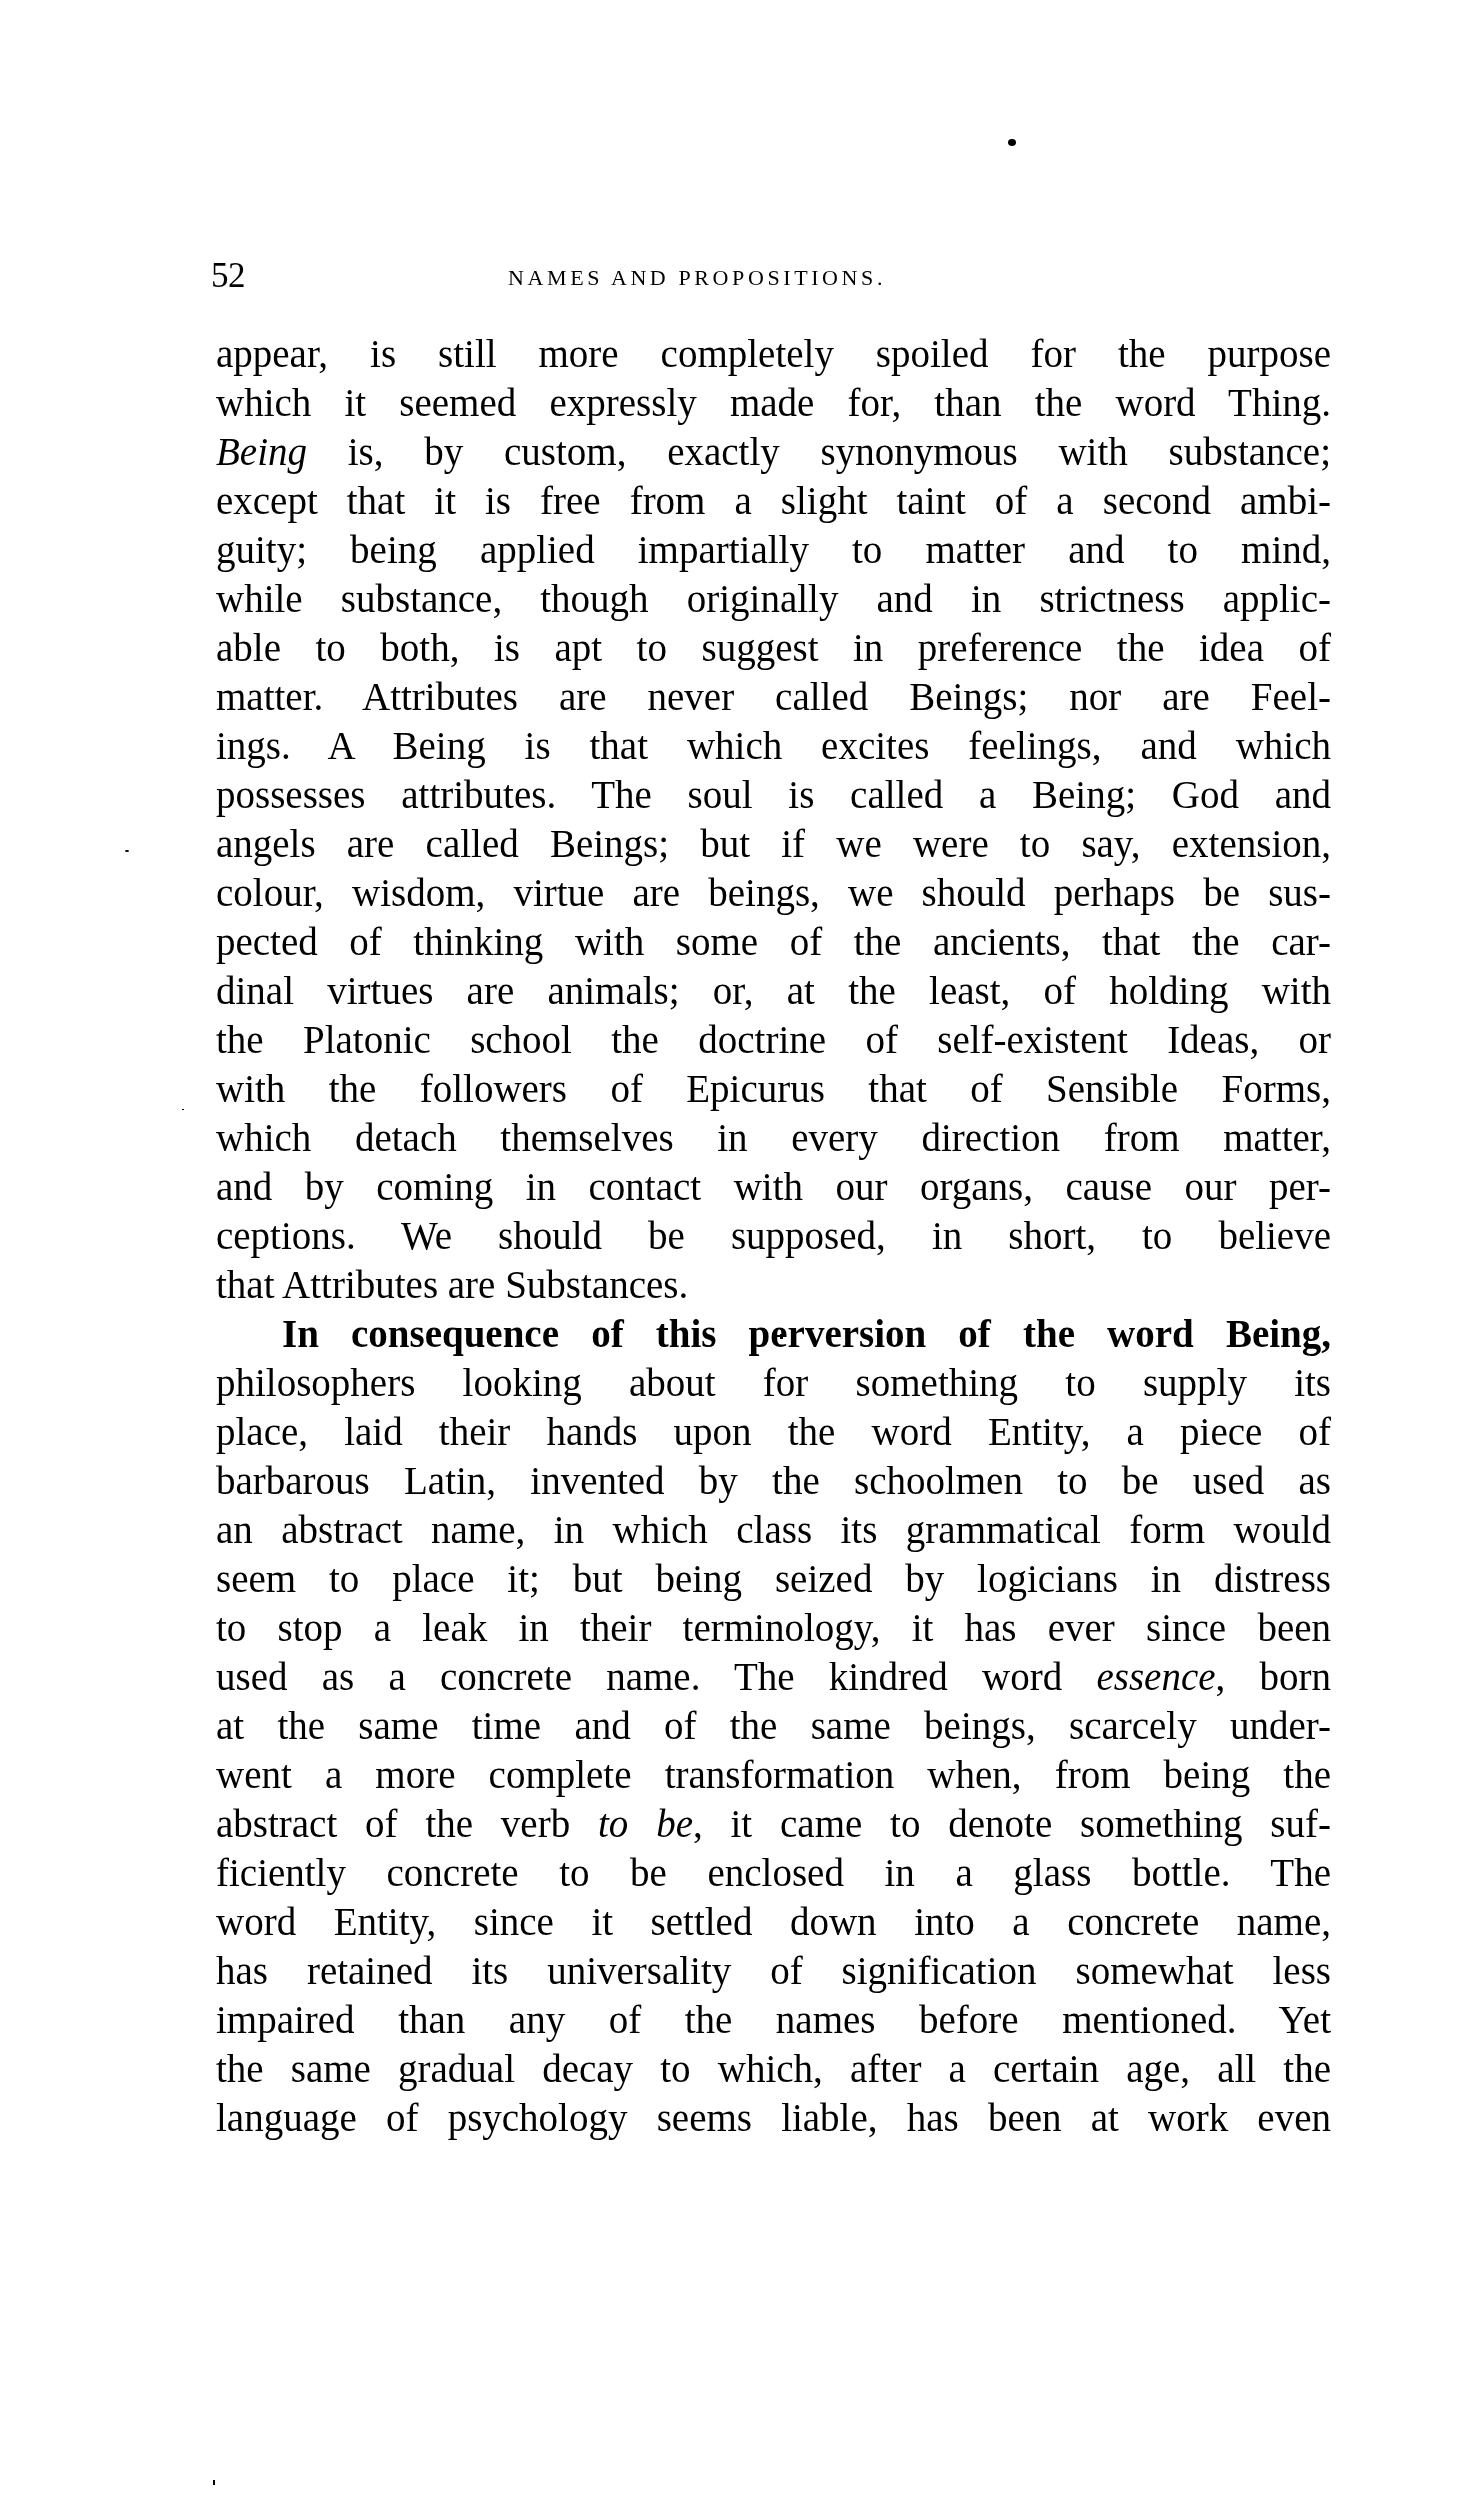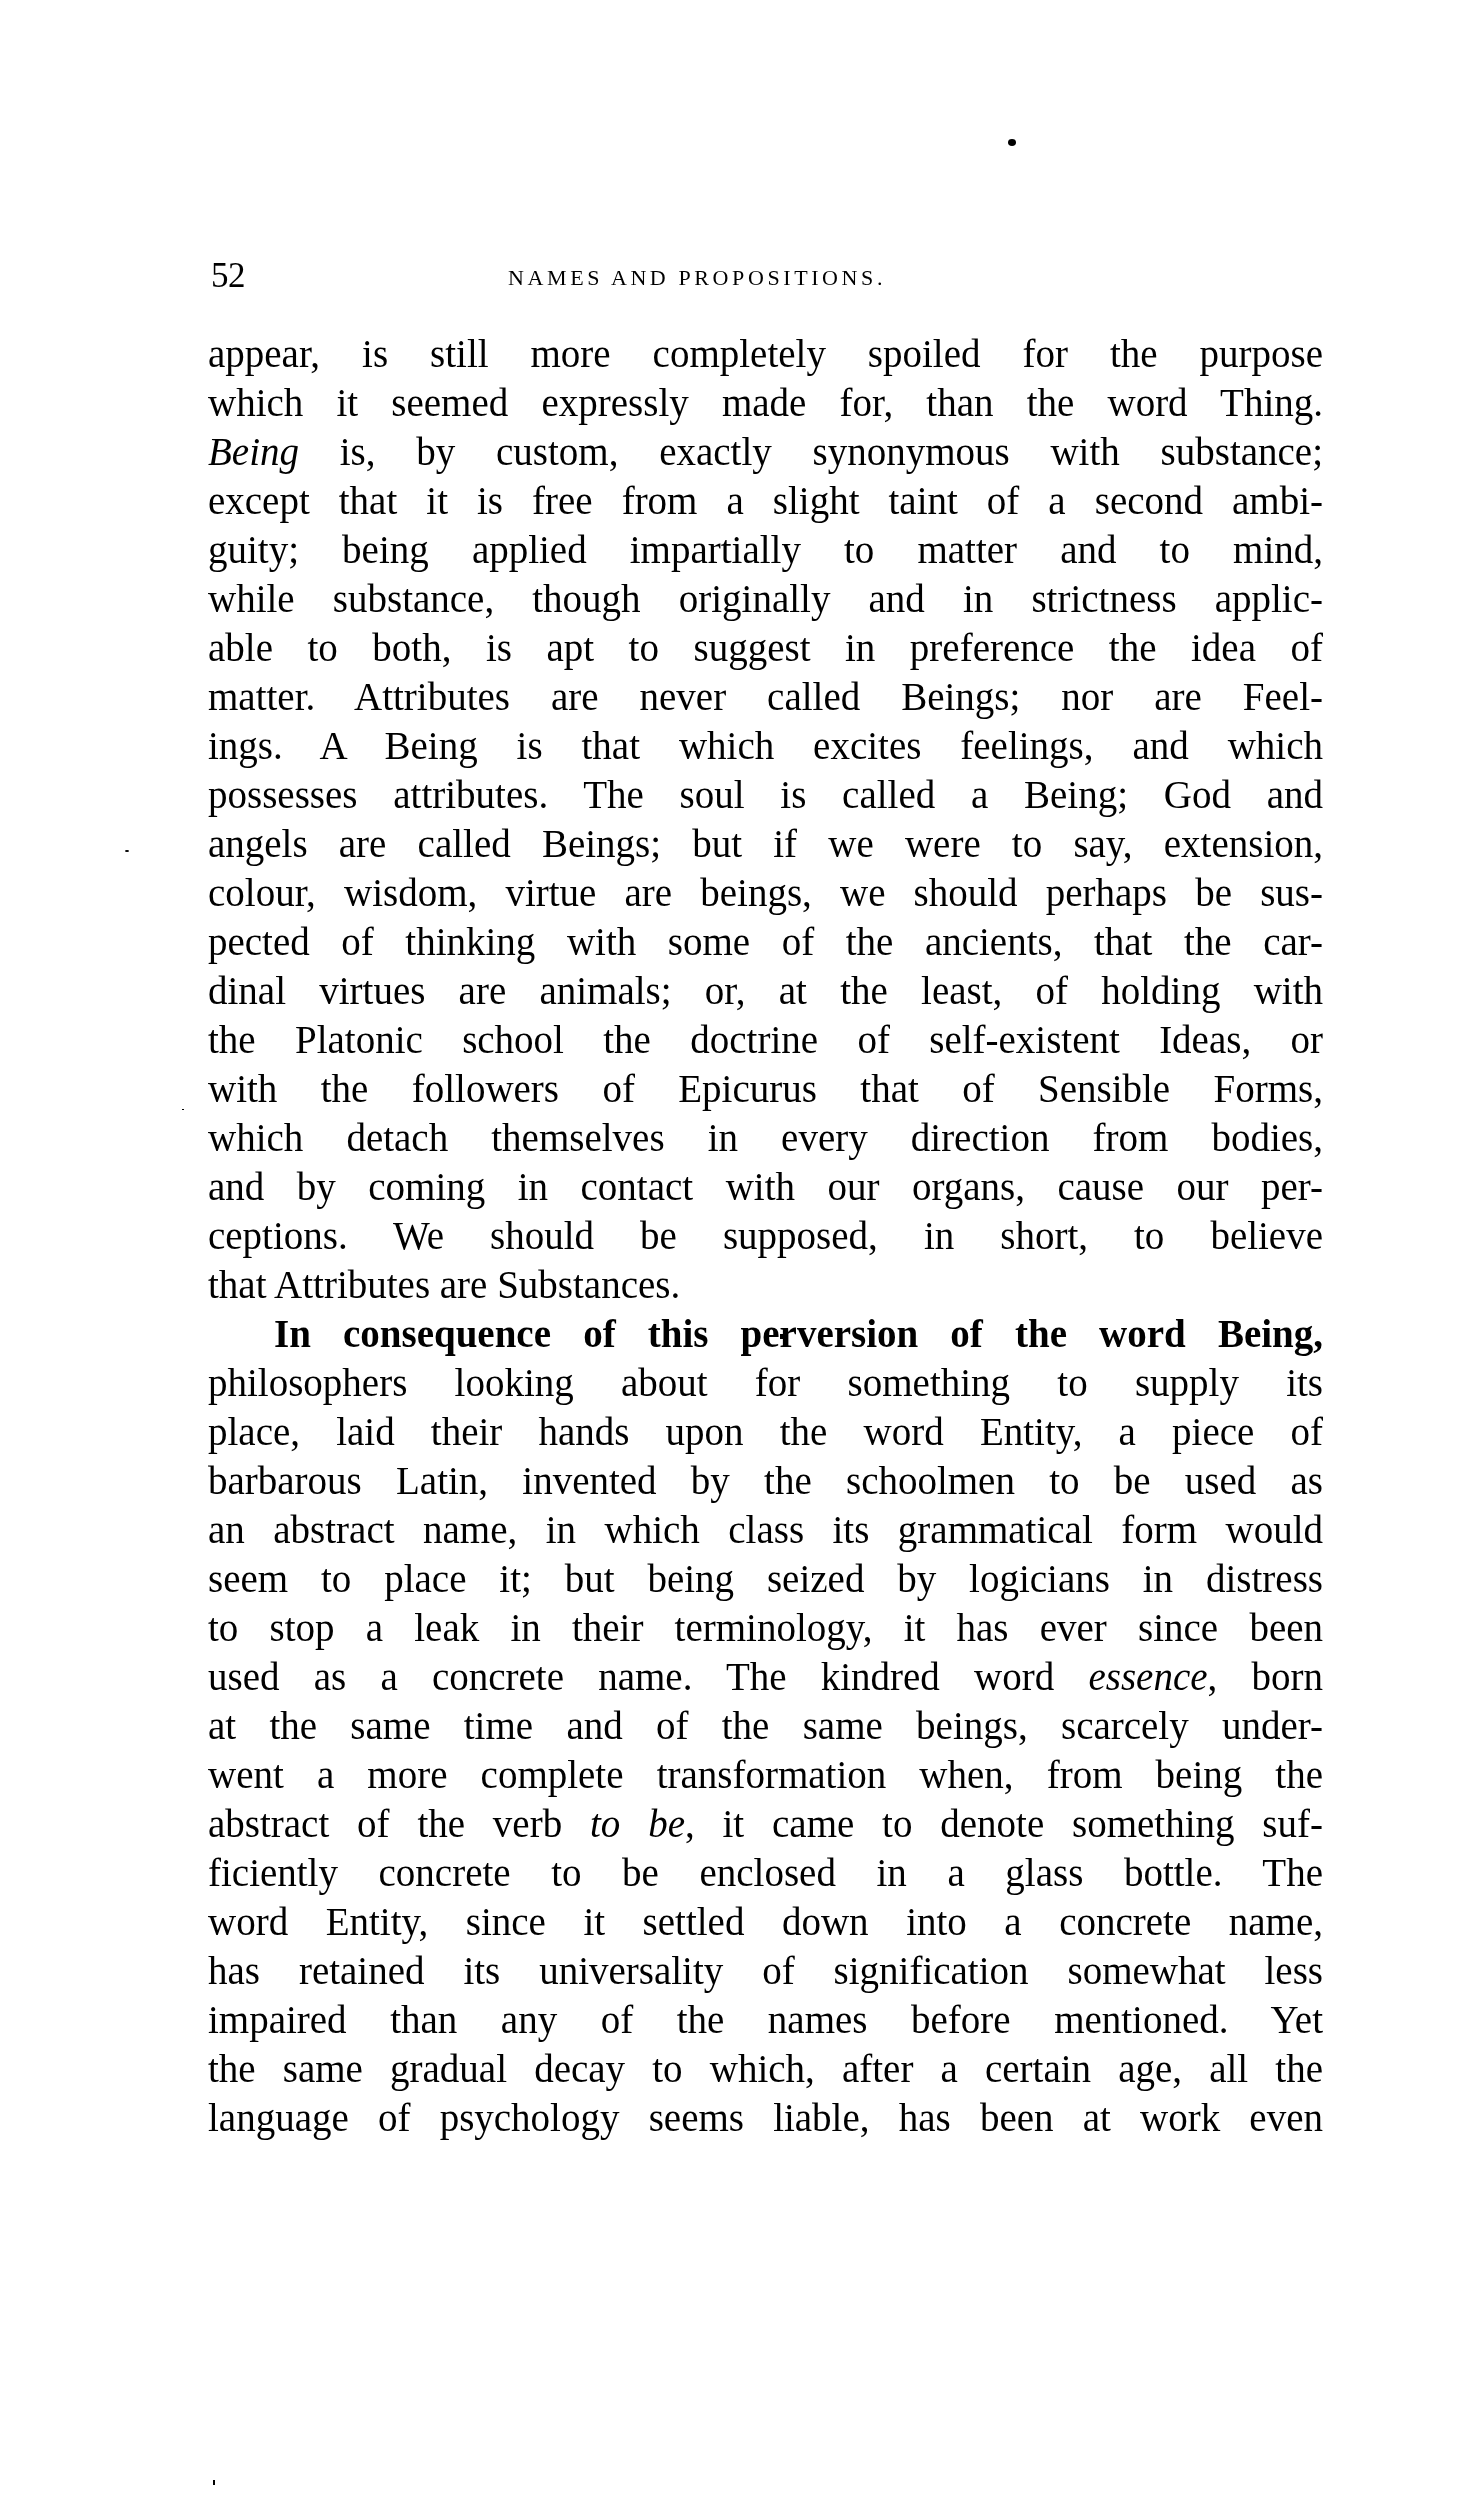--- a/index.html
+++ b/index.html
@@ -58,21 +58,21 @@
       position: absolute;
       left: 297px;
       top: 2.4px;
       font-size: 22px;
       line-height: 54px;
       letter-spacing: 3.6px;
       font-variant: small-caps;
     }
     .body-text {
       position: absolute;
-      left: 208px;
+      left: 216px;
       top: 329px;
       width: 1115px;
     }
     .line {
       display: block;
       height: 49px;
       line-height: 49px;
       font-size: 39px;
       white-space: nowrap;
       text-align: justify;
@@ -116,21 +116,21 @@
         <span class="line"><span>able to both, is apt to suggest in preference the idea of</span></span>
         <span class="line"><span>matter.  Attributes are never called Beings; nor are Feel-</span></span>
         <span class="line"><span>ings.  A Being is that which excites feelings, and which</span></span>
         <span class="line"><span>possesses attributes.  The soul is called a Being; God and</span></span>
         <span class="line"><span>angels are called Beings; but if we were to say, extension,</span></span>
         <span class="line"><span>colour, wisdom, virtue are beings, we should perhaps be sus-</span></span>
         <span class="line"><span>pected of thinking with some of the ancients, that the car-</span></span>
         <span class="line"><span>dinal virtues are animals; or, at the least, of holding with</span></span>
         <span class="line"><span>the Platonic school the doctrine of self-existent Ideas, or</span></span>
         <span class="line"><span>with the followers of Epicurus that of Sensible Forms,</span></span>
-        <span class="line"><span>which detach themselves in every direction from bodies,</span></span>
+        <span class="line"><span>which detach themselves in every direction from matter,</span></span>
         <span class="line"><span>and by coming in contact with our organs, cause our per-</span></span>
         <span class="line"><span>ceptions.  We should be supposed, in short, to believe</span></span>
         <span class="line last"><span>that Attributes are Substances.</span></span>
       </div>
       <div>
         <span class="line indent"><span>In consequence of this perversion of the word Being,</span></span>
         <span class="line"><span>philosophers looking about for something to supply its</span></span>
         <span class="line"><span>place, laid their hands upon the word Entity, a piece of</span></span>
         <span class="line"><span>barbarous Latin, invented by the schoolmen to be used as</span></span>
         <span class="line"><span>an abstract name, in which class its grammatical form would</span></span>

